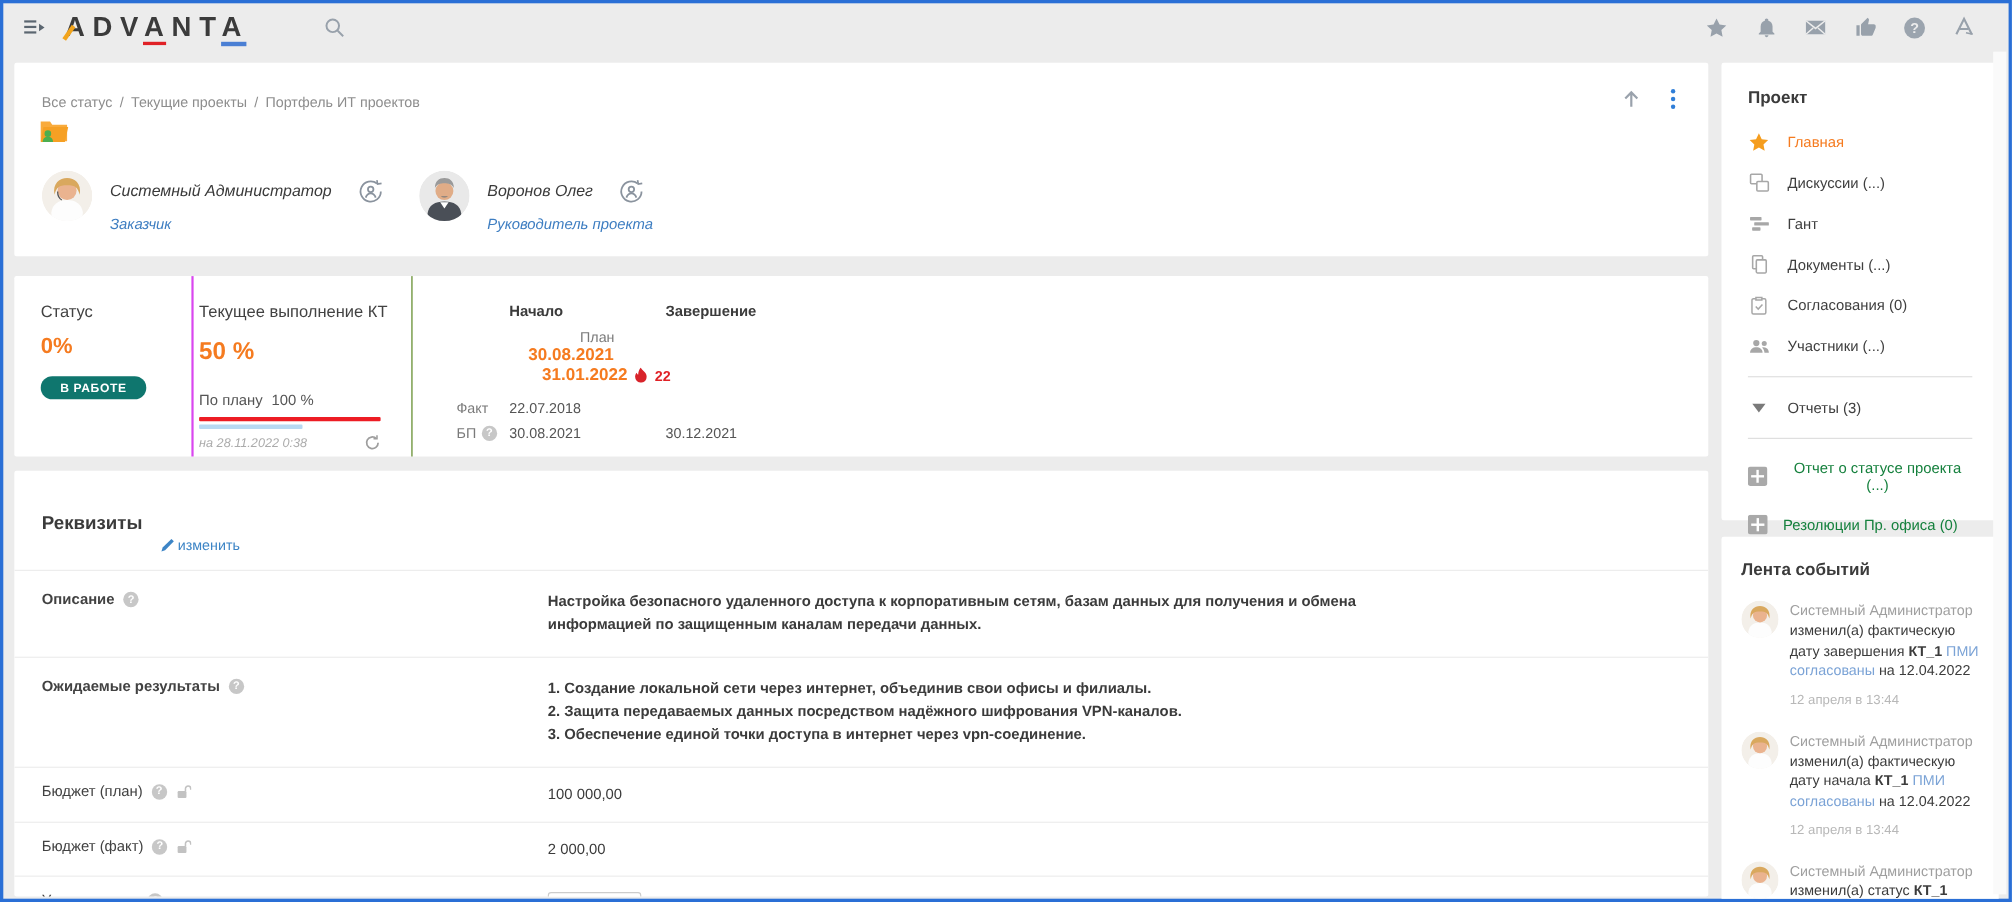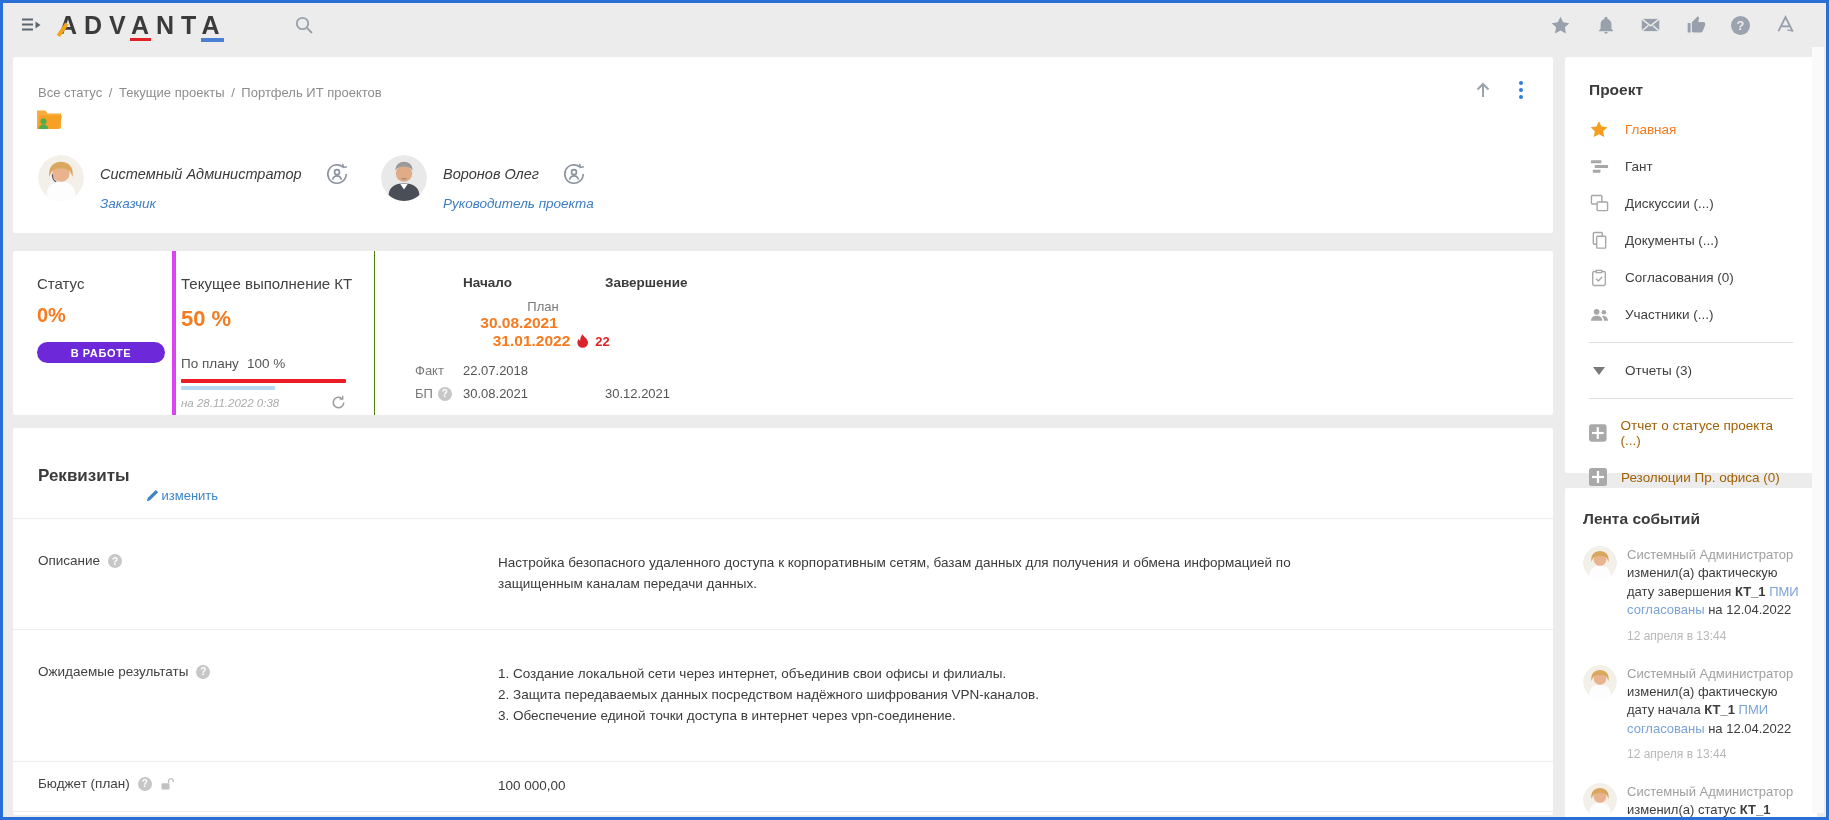--- a/index.html
+++ b/index.html
@@ -39,26 +39,26 @@
   .title-row { position:absolute; left:23px; top:50px; display:flex; align-items:center; gap:13px; }
   .page-title { font-size:19px; font-weight:700; color:#333; }
   .person { position:absolute; top:98px; display:flex; gap:16px; }
   .person.p1 { left:25px; } .person.p2 { left:368px; }
   .avatar { width:46px; height:46px; border-radius:50%; overflow:hidden; flex:none; }
   .p-name { font-style:italic; font-size:14.5px; color:#3a3a3a; display:flex; align-items:center; gap:22px; margin-top:6px; }
   .swap-icon { width:26px; height:26px; cursor:pointer; }
   .p-role { font-style:italic; font-size:13.5px; color:#3d7dc1; margin-top:9px; cursor:pointer; text-decoration:none; display:inline-block; }
 
   
-  .s-col1 { position:absolute; left:0; top:0; bottom:0; width:163px; border-right:4px solid #d946ef; padding:24px 0 0 24px; }
+  .s-col1 { position:absolute; left:0; top:0; bottom:0; width:163px; border-right:2px solid #d946ef; padding:24px 0 0 24px; }
   .s-col2 { position:absolute; left:150px; top:0; bottom:0; width:212px; border-right:1px solid #4d7c0f; padding:24px 6px 0 18px; }
   .s-col3 { position:absolute; left:375px; top:0; bottom:0; padding:24px 0 0 27px; }
   .s-label { font-size:15px; color:#424242; }
   .s-value { margin-top:12px; font-size:20px; font-weight:700; color:#f57b20; }
-  .badge { margin-top:15px; width:128px; height:21px; background:#6d28d9; color:#fff; font-size:11px; font-weight:700;
+  .badge { margin-top:15px; width:96px; height:21px; background:#0f766e; color:#fff; font-size:11px; font-weight:700;
            letter-spacing:.6px; border-radius:11px; display:flex; align-items:center; justify-content:center; cursor:pointer; }
   .kt-value { margin-top:14px; font-size:22px; font-weight:700; color:#f57b20; }
   .kt-plan { margin-top:24px; font-size:13.5px; color:#555; display:flex; gap:8px; }
   .bars { margin-top:8px; width:165px; }
   .bar { height:4px; border-radius:1px; }
   .bar.fact { margin-top:3px; }
   .asof-row { margin-top:5px; width:165px; display:flex; align-items:center; justify-content:space-between; }
   .asof { font-size:11.5px; font-style:italic; color:#ababab; }
   .refresh { width:15px; height:15px; cursor:pointer; }
   .d-grid { font-size:13px; color:#555; }
@@ -74,34 +74,34 @@
   .overdue { color:#e02126; font-weight:700; font-size:13px; }
   .qicon { display:inline-flex; width:14px; height:14px; border-radius:50%; background:#c7c7c7; color:#fff;
            font-size:10px; font-weight:700; align-items:center; justify-content:center; flex:none; font-style:normal; }
   .qicon::before { content:"?"; }
 
   
   .req-head { display:flex; align-items:center; gap:16px; padding:20px 25px 15px; }
   .req-title { font-size:17px; font-weight:700; color:#3b3b3b; }
   .edit-link { display:flex; align-items:center; gap:3px; color:#3d85c6; font-size:13px; cursor:pointer;margin-top:40px; }
   .req-row { display:flex; border-top:1px solid #ececec; padding:14px 25px; }
-  .req-row.tall { padding:34px 25px; }
+  .req-row.tall { padding:18px 25px;font-weight:bold; }
   .req-label { width:460px; font-size:13.5px; color:#424242; display:flex; align-items:flex-start; gap:8px; }
   .req-label .qicon { margin-top:1px; }
   .req-value { flex:1; max-width:830px; font-size:13.5px; color:#3b3b3b; line-height:1.55; }
   .lock-icon { width:14px; height:14px; margin-top:1px; }
   .btn-create { border:1px solid #ccc; background:#fff; border-radius:3px; padding:7px 17px; font-size:13px; color:#555; cursor:pointer; font-family:"Liberation Sans",sans-serif; }
 
   
   .side-title { padding:24px 24px 12px; font-size:15.5px; font-weight:700; color:#3b3b3b; }
   .menu-item { display:flex; align-items:center; gap:16px; padding:8.5px 24px; font-size:13.5px; color:#3f3f3f; cursor:pointer; }
   .menu-item .micon { width:20px; height:20px; display:flex; align-items:center; justify-content:center; flex:none; }
   .menu-item.active { color:#f57b20; }
   .side-div { border-top:1px solid #dcdcdc; margin:9px 24px; }
-  .report-item { display:flex; align-items:center; gap:14px; padding:10px 24px; font-size:13.5px; color:#a16207; cursor:pointer; }
+  .report-item { display:flex; align-items:center; gap:14px; padding:10px 24px; font-size:13.5px; color:#15803d; cursor:pointer;text-align:center; }
   .tri-down { width:0; height:0; border-left:6px solid transparent; border-right:6px solid transparent; border-top:8px solid #7a7a7a; margin:0 4px; }
 
   
   .feed-title { padding:22px 18px 8px; font-size:15.5px; font-weight:700; color:#3b3b3b; }
   .feed-item { display:flex; gap:10px; padding:10px 14px 12px 18px; }
   .f-avatar { width:34px; height:34px; border-radius:50%; overflow:hidden; flex:none; }
   .f-body { width:180px; }
   .f-name { font-size:13px; color:#9f9f9f; line-height:1.4; }
   .f-text { font-size:13px; color:#3c3c3c; line-height:1.42; }
   .f-obj { font-weight:700; }
@@ -383,37 +383,37 @@
       <span class="micon">
         <svg viewBox="0 0 24 24" width="21" height="21" fill="#f59d1e">
             <path d="M12 2l3.1 6.4 7 .9-5.1 4.8 1.3 6.9-6.3-3.4-6.3 3.4 1.3-6.9L1.9 9.3l7-.9z"></path>
           </svg>
       </span>
       <span>Главная</span>
     </div>
 
     <div class="menu-item">
       <span class="micon">
+        <svg viewBox="0 0 20 20" width="19" height="19" fill="none" stroke="#a7a7a7" stroke-width="1.5">
+          <rect x="1.5" y="1.5" width="11" height="9" rx="1"></rect>
+          <rect x="7.5" y="8.5" width="11" height="9" rx="1" fill="#fff"></rect>
+        </svg>
+      </span>
+      <span>Дискуссии (...)</span>
+    </div>
+
+    <div class="menu-item">
+      <span class="micon">
         <svg viewBox="0 0 20 20" width="19" height="19" fill="#a7a7a7">
             <rect x="1" y="3.5" width="11" height="3.2" rx="0.6"></rect>
             <rect x="5" y="8.4" width="14" height="3.2" rx="0.6"></rect>
             <rect x="3" y="13.3" width="8" height="3.2" rx="0.6"></rect>
           </svg>
       </span>
       <span>Гант</span>
-    </div>
-
-    <div class="menu-item">
-      <span class="micon">
-        <svg viewBox="0 0 20 20" width="19" height="19" fill="none" stroke="#a7a7a7" stroke-width="1.5">
-          <rect x="1.5" y="1.5" width="11" height="9" rx="1"></rect>
-          <rect x="7.5" y="8.5" width="11" height="9" rx="1" fill="#fff"></rect>
-        </svg>
-      </span>
-      <span>Дискуссии (...)</span>
     </div>
 
     <div class="menu-item">
       <span class="micon">
         <svg viewBox="0 0 20 20" width="19" height="19" fill="none" stroke="#a7a7a7" stroke-width="1.5">
           <rect x="3.5" y="1.5" width="9.5" height="12.5" rx="1"></rect>
           <rect x="7" y="5.5" width="9.5" height="12.5" rx="1" fill="#fff"></rect>
         </svg>
       </span>
       <span>Документы (...)</span>

